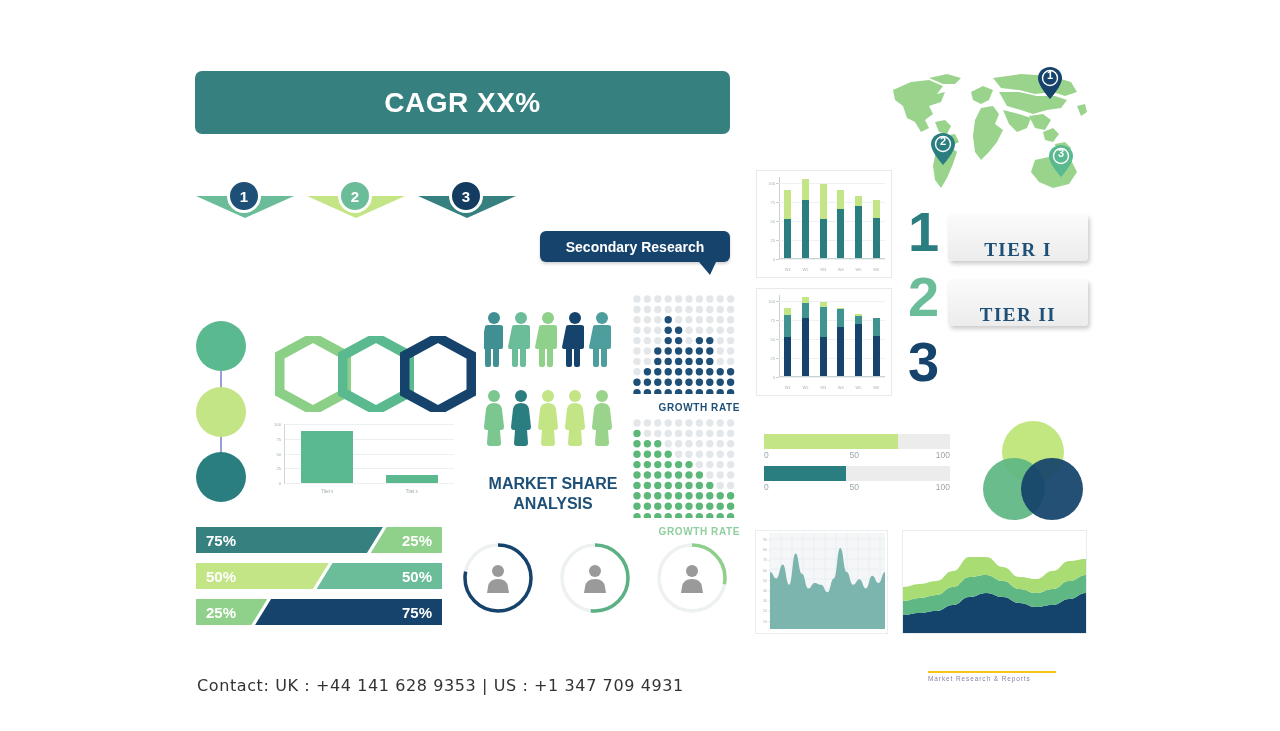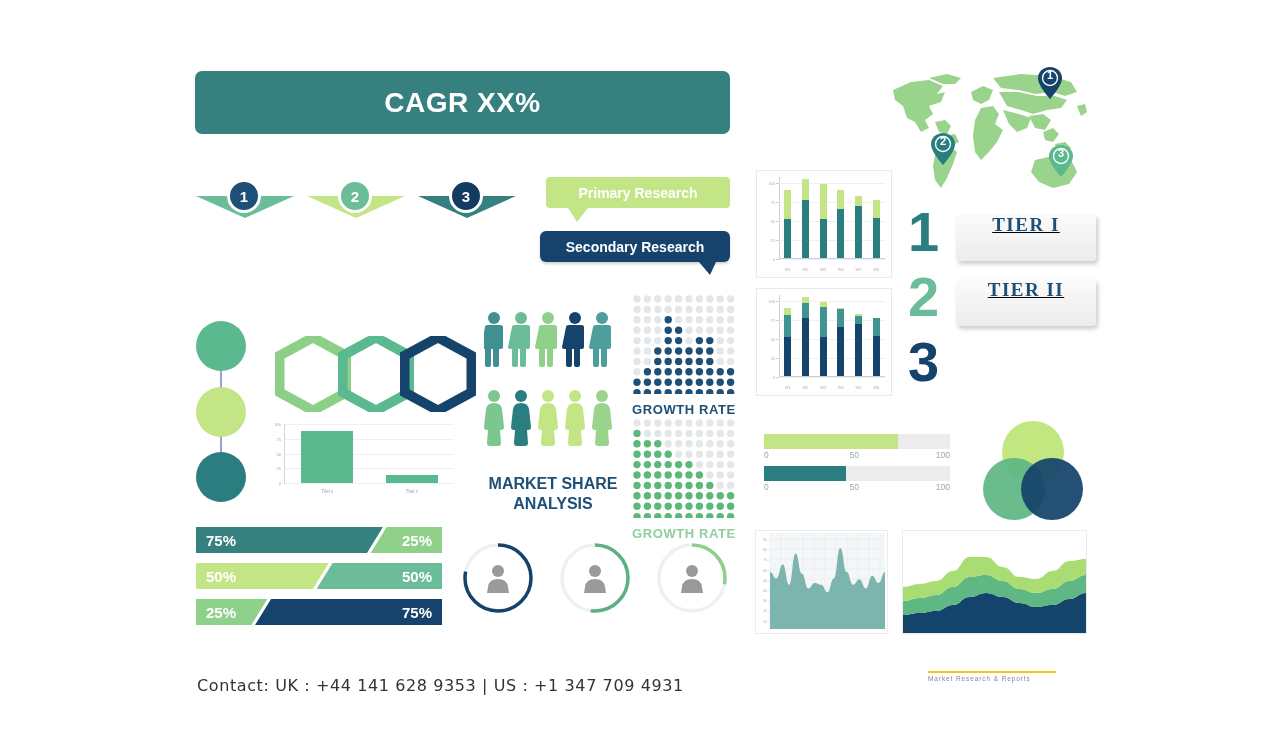--- a/index.html
+++ b/index.html
@@ -109,21 +109,21 @@
   .market-title {
     position:absolute; left: 455px; top: 474px; width: 196px; text-align:center;
     font-size: 16px; font-weight: bold; color:#1d4f77; line-height:1.25;
   }
 
   
   .dotmx { position:absolute; width:108px; }
   #dotmxA { left: 632px; top: 294px; }
   #dotmxB { left: 632px; top: 418px; }
   .dotmx-label {
-    text-align:left; font-size: 13px; font-weight: bold; letter-spacing:.6px;
+    text-align:right; font-size: 10px; font-weight: bold; letter-spacing:.6px;
     margin-top: 4px;
   }
   #dotmxA .dotmx-label { color:#1d4f77; }
   #dotmxB .dotmx-label { color:#8fcf9f; }
 
   
   .stackchart { position:absolute; background:#ffffff; border:1px solid #e6eaec; }
   #stack1 { left: 756px; top: 170px; width: 136px; height: 108px; }
   #stack2 { left: 756px; top: 288px; width: 136px; height: 108px; }
   .sc-plot { position:absolute; left:22px; top:6px; right:6px; bottom:18px; }
@@ -153,24 +153,24 @@
   #tier2 { top: 344px; }
   .tier-num {
     position:absolute; left: 0; top: -10px;
     font-size: 56px; font-weight: bold; line-height:1; z-index:3;
     font-family: "Liberation Sans", sans-serif;
   }
   #tier0 .tier-num { color:#2b7e80; }
   #tier1 .tier-num { color:#6bbd99; }
   #tier2 .tier-num { color:#16436c; }
   .tier-plate {
-    position:absolute; left: 48px; top: 0; width: 140px; height: 47px;
+    position:absolute; left: 40px; top: 0; width: 140px; height: 47px;
     background: linear-gradient(180deg,#fbfbfb 0%,#ececec 100%);
     border-radius: 4px; box-shadow: 2px 3px 4px rgba(0,0,0,.20);
-    display:flex; align-items:flex-start; justify-content:center;text-decoration:underline;
+    display:flex; align-items:flex-end; justify-content:center;
   }
   .tier-plate span {
     font-family:"Liberation Serif", serif;
     color:#1d4f77; font-size: 19px; font-weight: bold; letter-spacing: 1.5px;
   }
 
   
   .scalebar { position:absolute; left: 764px; width: 186px; }
   #scale0 { top: 434px; }
   #scale1 { top: 466px; }
@@ -238,23 +238,20 @@
   </div>
   <div class="step-card" id="step2">
     <div class="step-badge">2</div>
     <div class="step-tail"></div>
   </div>
   <div class="step-card" id="step3">
     <div class="step-badge">3</div>
     <div class="step-tail"></div>
   </div>
 
-  <div class="bubble" id="bubblePrimary">
-    <span>Primary Research</span>
-  </div>
   <div class="bubble" id="bubbleSecondary">
     <span>Secondary Research</span>
   </div>
 
   <div class="chain">
     <div class="chain-line"></div>
     <div class="chain-dot" id="chainDot0"></div>
     <div class="chain-dot" id="chainDot1"></div>
     <div class="chain-dot" id="chainDot2"></div>
   </div>

